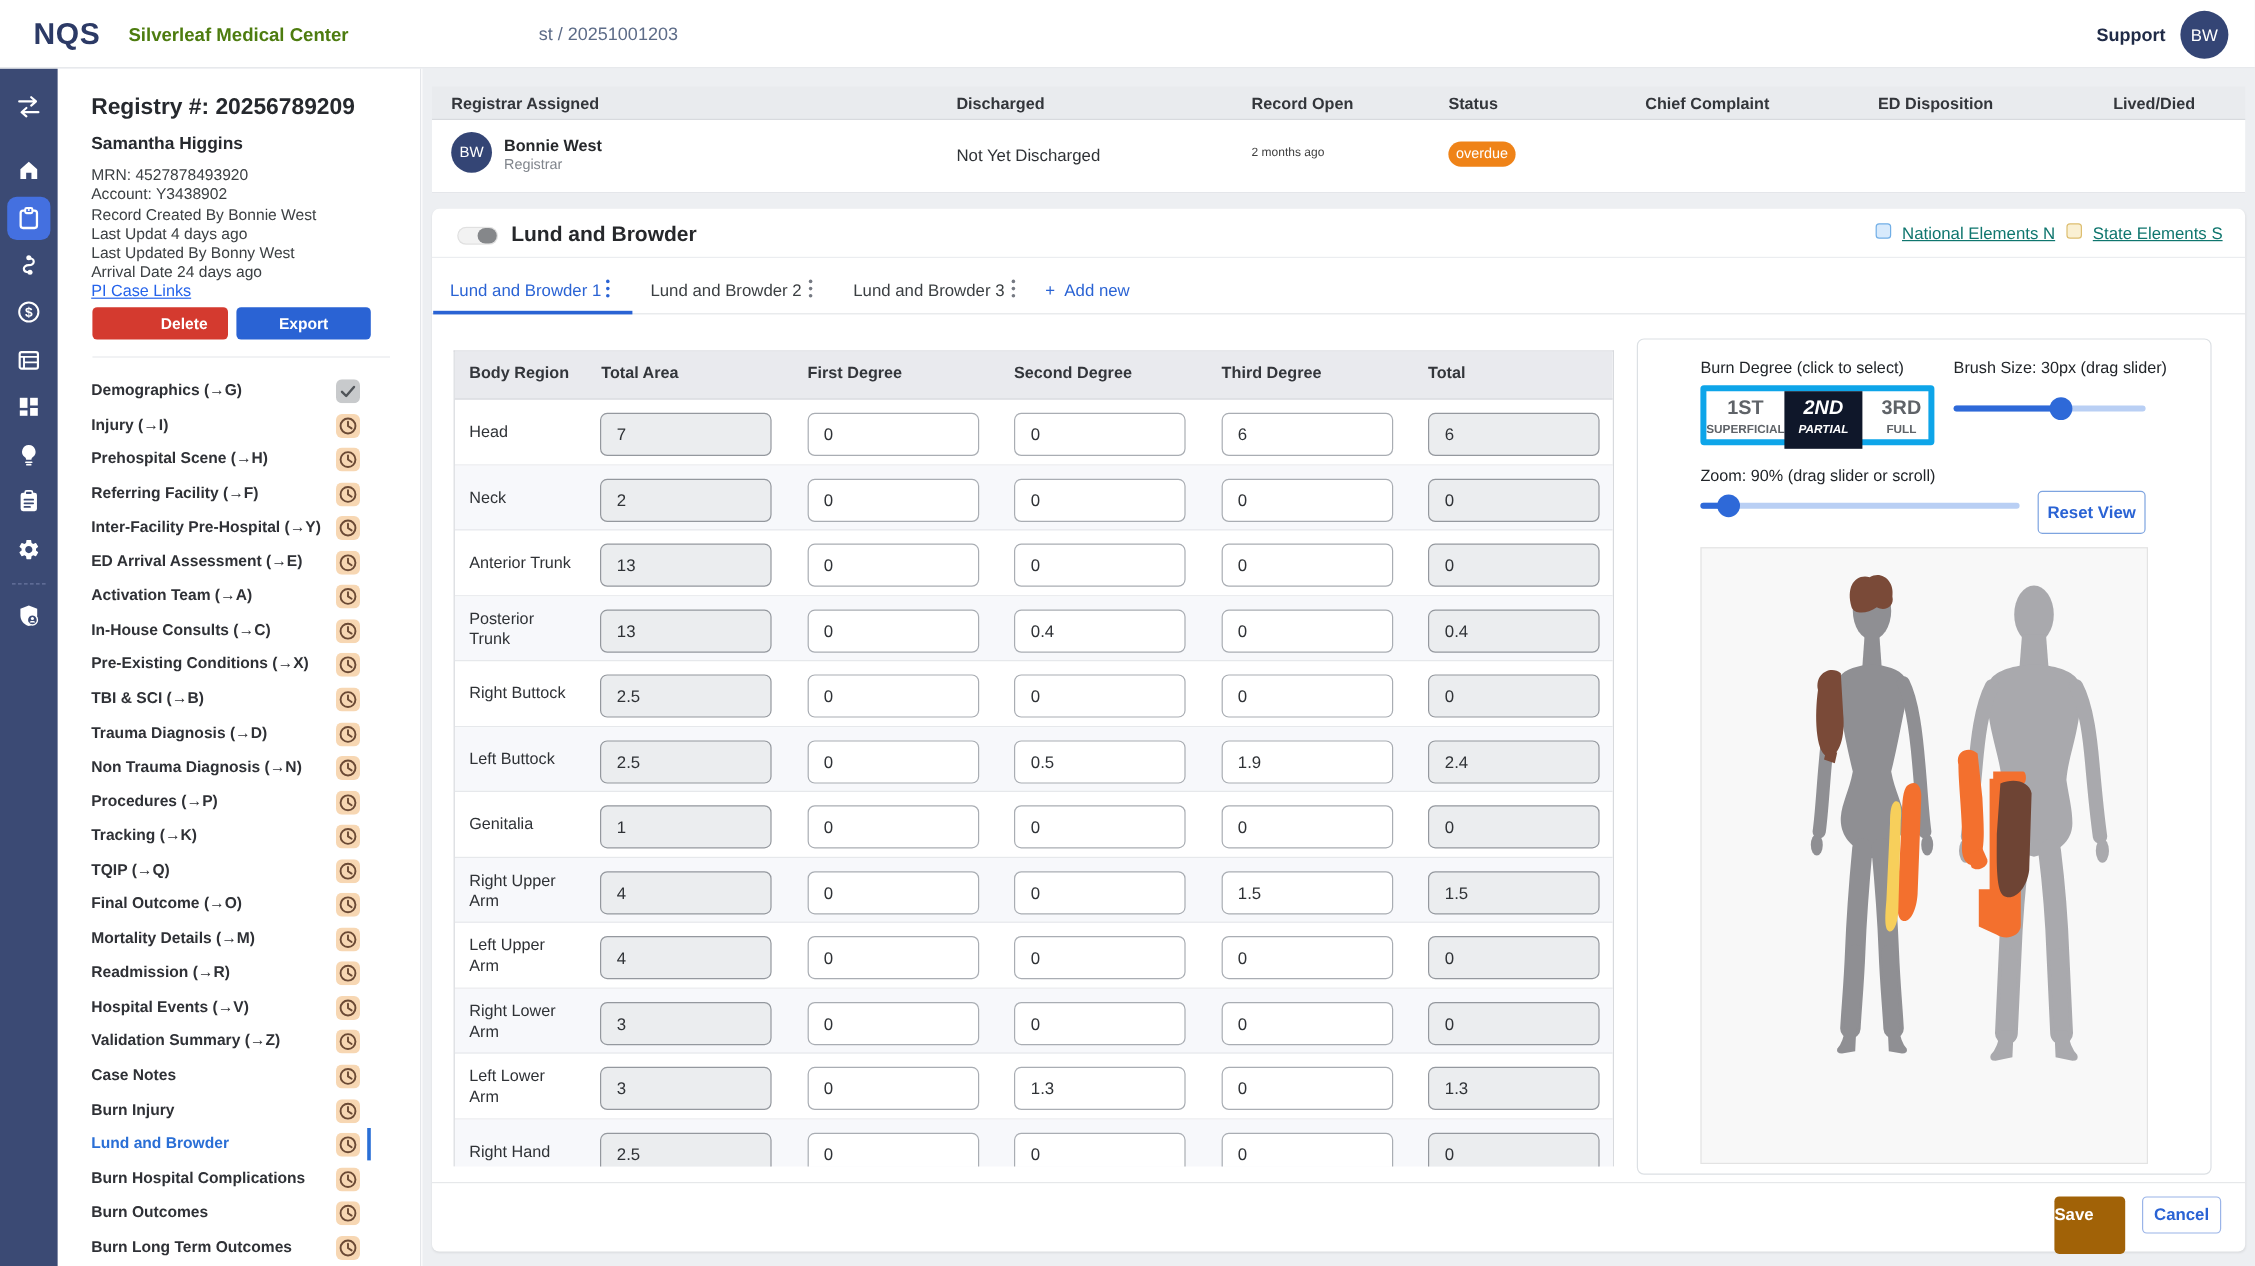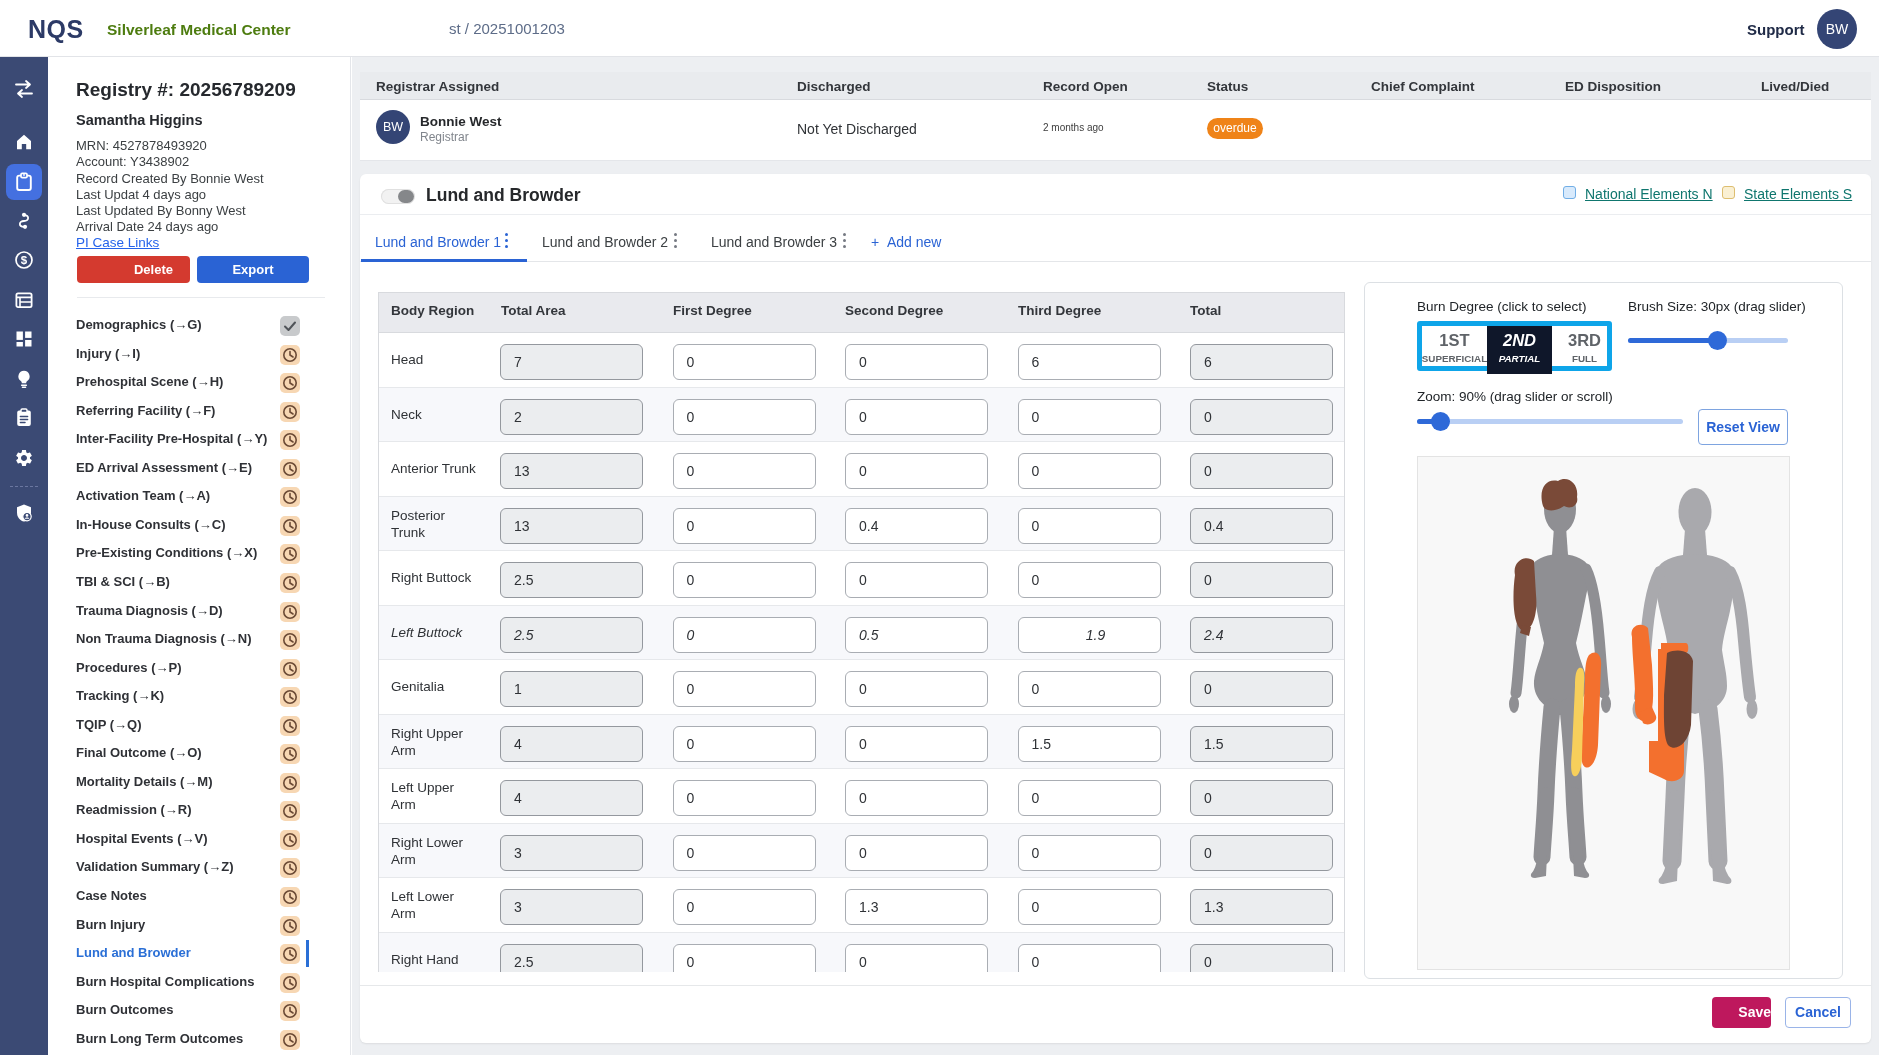--- a/index.html
+++ b/index.html
@@ -73,21 +73,21 @@
 .seg2 { position:absolute; left:50%; transform:translateX(-50%); top:27px; font-size:9.8px; font-weight:bold; color:#5f6368; white-space:nowrap; }
 #segmid { background:#0f172a;font-style:italic; }
 #segmid .seg1, #segmid .seg2 { color:#fff; }
 .track { position:absolute; height:5px; border-radius:3px; background:#b9cff4; }
 .fill { position:absolute; height:5px; border-radius:3px; background:#2e69d8; }
 .thumb { position:absolute; width:19px; height:19px; border-radius:50%; background:#2e69d8; }
 #resetv { position:absolute; left:1698px; top:409px; width:90px; height:36px; border:1px solid #7ea4e0; border-radius:4px; color:#2a63d4; font-size:14px; font-weight:bold; text-align:center; line-height:34px; background:#fff; }
 #dbox { position:absolute; left:1417px; top:456px; width:373px; height:514px; background:#f8f8f8; border:1px solid #e3e3e3; }
 
 #ftdiv { position:absolute; left:360px; top:985px; width:1511px; height:1px; background:#e6e8ea; }
-#save { position:absolute; left:1712px; top:997px; width:59px; height:31px; background:#be185d; border-radius:4px; color:#fff; font-size:14px; font-weight:bold; text-align:right; line-height:31px; }
+#save { position:absolute; left:1712px; top:997px; width:59px; height:48px; background:#a16207; border-radius:4px; color:#fff; font-size:14px; font-weight:bold; text-align:left; line-height:31px; }
 #cancel { position:absolute; left:1785px; top:997px; width:66px; height:31px; background:#fff; border:1px solid #9ab4e8; border-radius:4px; color:#2a63d4; font-size:14px; font-weight:bold; text-align:center; line-height:29px; }
 </style>
 </head>
 <body>
 <div id="topbar">
   <div id="logo">NQS</div>
   <div id="hosp">Silverleaf Medical Center</div>
   <div id="crumb">st / 20251001203</div>
   <div id="support">Support</div>
   <div id="avatar">BW</div>
@@ -404,26 +404,26 @@
         <div class="inp gray" style="left:811px;">0.4</div>
       </div>
       <div class="brow" style="top:258px;">
         <div class="blab" style="top:18px;">Right Buttock</div>
         <div class="inp gray" style="left:121px;">2.5</div>
         <div class="inp white" style="left:293.5px;">0</div>
         <div class="inp white" style="left:466px;">0</div>
         <div class="inp white" style="left:638.5px;">0</div>
         <div class="inp gray" style="left:811px;">0</div>
       </div>
-      <div class="brow alt" style="top:312.5px;font-style:italic;">
+      <div class="brow alt" style="top:312.5px;">
         <div class="blab" style="top:18px;">Left Buttock</div>
         <div class="inp gray" style="left:121px;">2.5</div>
         <div class="inp white" style="left:293.5px;">0</div>
         <div class="inp white" style="left:466px;">0.5</div>
-        <div class="inp white" style="left:638.5px;text-align:center;">1.9</div>
+        <div class="inp white" style="left:638.5px;">1.9</div>
         <div class="inp gray" style="left:811px;">2.4</div>
       </div>
       <div class="brow" style="top:367px;">
         <div class="blab" style="top:18px;">Genitalia</div>
         <div class="inp gray" style="left:121px;">1</div>
         <div class="inp white" style="left:293.5px;">0</div>
         <div class="inp white" style="left:466px;">0</div>
         <div class="inp white" style="left:638.5px;">0</div>
         <div class="inp gray" style="left:811px;">0</div>
       </div>

